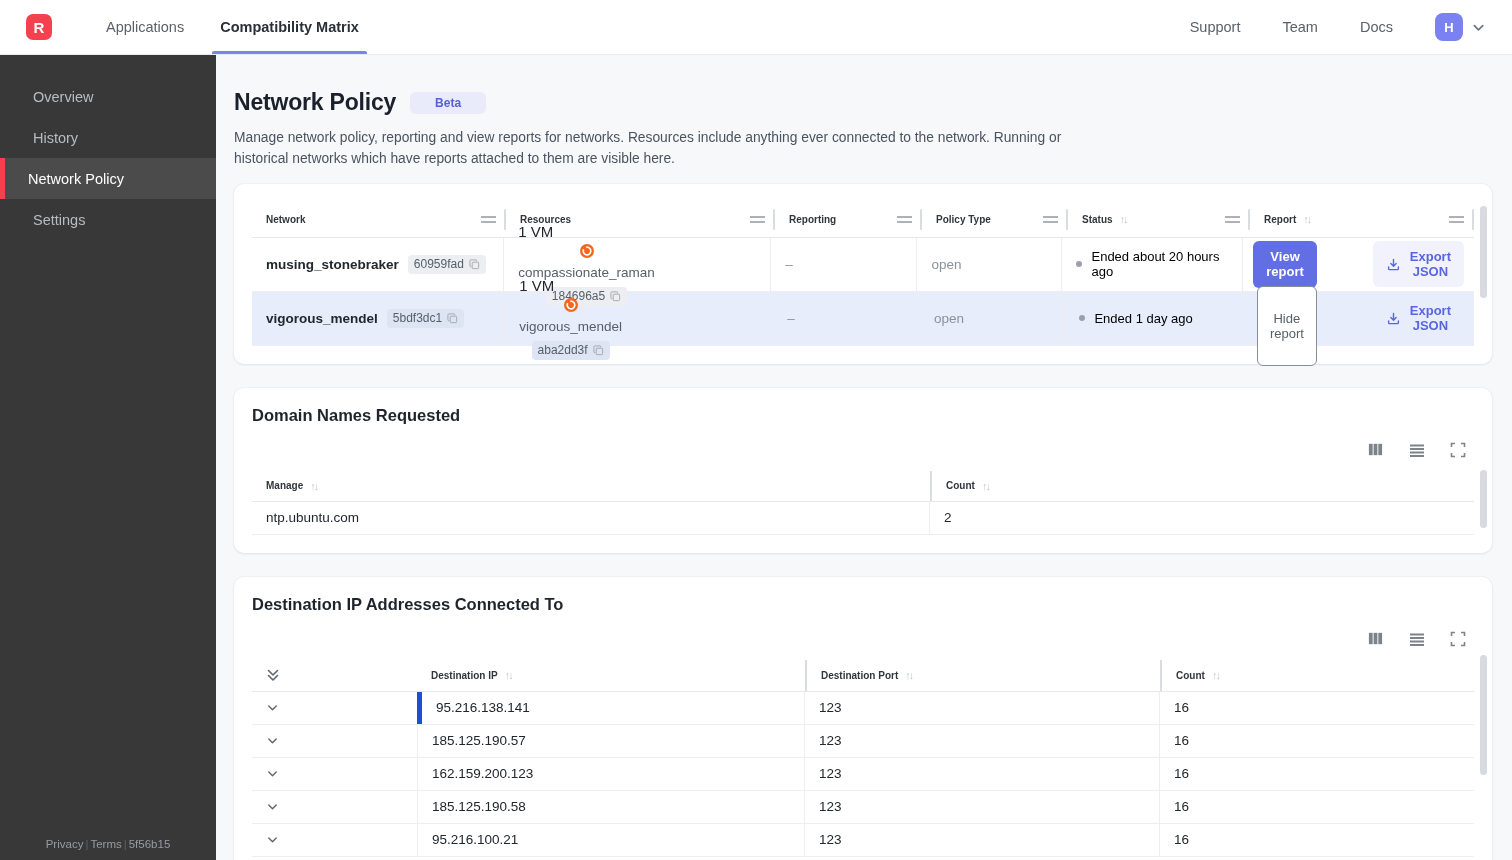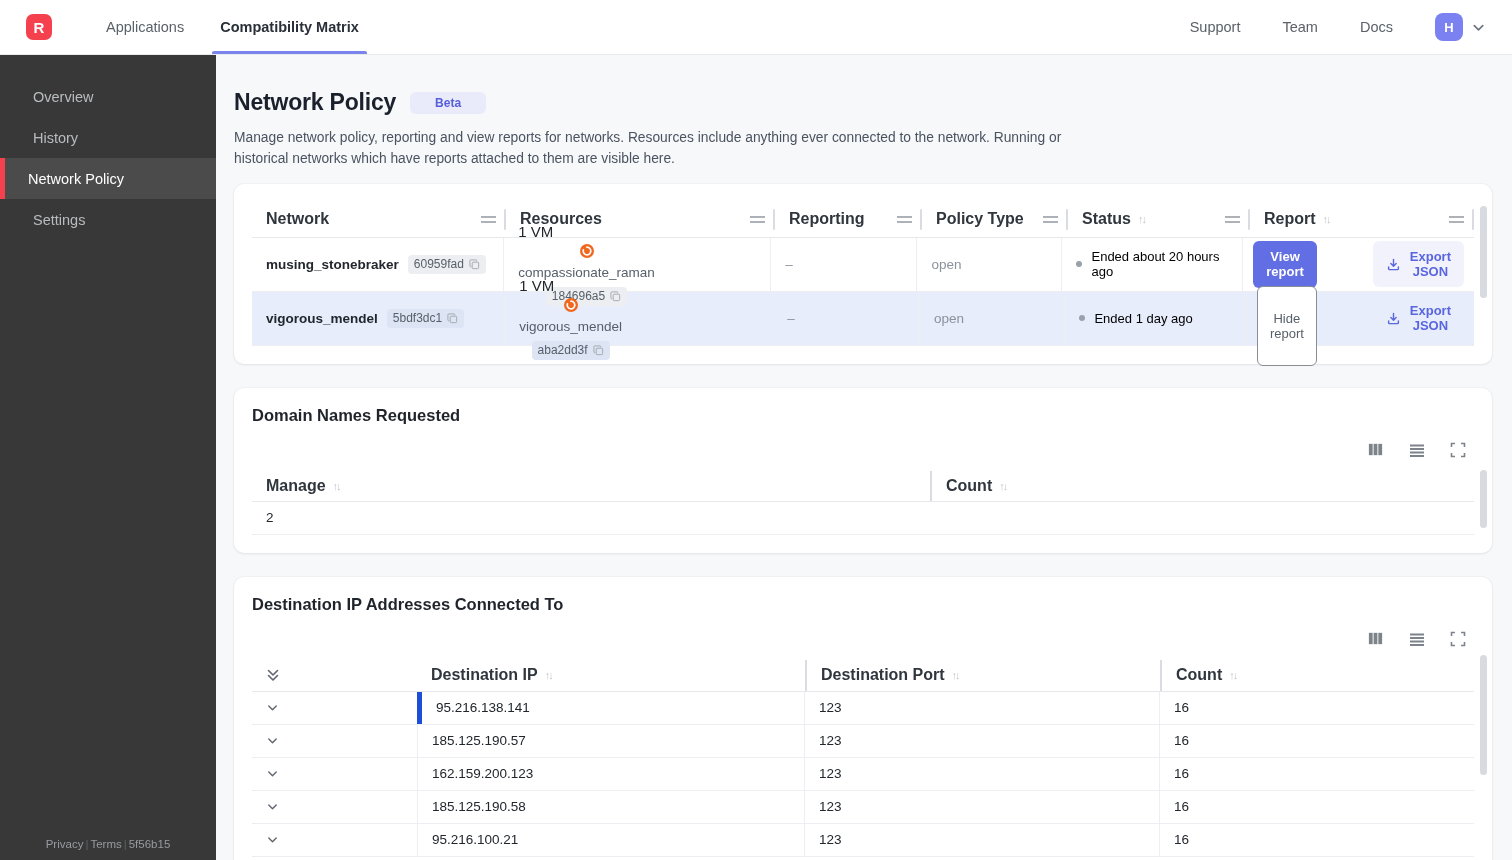--- a/index.html
+++ b/index.html
@@ -49,21 +49,21 @@
   .card-2 { margin-top:24px; }
   .card-3 { margin-top:24px; height:400px; }
   .card-title { font-size:16.5px; font-weight:700; color:#1f242b; }
   .card-toolbar { margin-top:16px; display:flex; justify-content:flex-end; align-items:center; gap:24px; padding-right:8px; }
   .tool-icon { cursor:pointer; display:flex; }
 
   
   .thead { display:flex; align-items:center; border-bottom:1px solid #e6e8eb; }
   .hcell { position:relative; display:flex; align-items:center; gap:7px; padding:0 10px 0 14px; height:100%; }
   .hcell:first-child { padding-left:14px; }
-  .hcell .hlabel { font-size:16px; font-weight:700; color:#30363d; white-space:nowrap; }
+  .hcell .hlabel { font-size:10px; font-weight:700; color:#30363d; white-space:nowrap; }
   .hcell .spacer { flex:1; }
   .hcell::after { content:""; position:absolute; right:0; top:7px; bottom:7px; width:2px; background:#d9dce0; border-radius:1px; }
   .hcell.no-sep::after { display:none; }
   .drag-handle { width:15px; height:7px; border-top:2px solid #adb2b9; border-bottom:2px solid #adb2b9; }
   .sort-icon { font-size:11px; color:#c3c7cd; letter-spacing:-2px; white-space:nowrap; }
 
   .trow { display:flex; align-items:center; border-bottom:1px solid #eceef1; }
   .tcell { height:100%; display:flex; align-items:center; padding:0 10px 0 14px; border-right:1px solid #eceef1;
            font-size:13.5px; color:#22272e; }
   .tcell:last-child { border-right:none;gap:44px; }
@@ -334,20 +334,21 @@
       <div class="hcell d1 no-sep" data-interactable="true" style="padding-left:14px;">
         <span class="hlabel" data-interactable="false">Manage</span>
         <span class="sort-icon" data-interactable="true">↑↓</span>
       </div>
       <div class="hcell d2 no-sep" data-interactable="true" style="border-left:2px solid #d9dce0;">
         <span class="hlabel" data-interactable="false">Count</span>
         <span class="sort-icon" data-interactable="true">↑↓</span>
       </div>
     </div>
     <div class="trow dom-row" data-interactable="true">
+      <div class="tcell d1" data-interactable="false">ntp.ubuntu.com</div>
       <div class="tcell d2" data-interactable="false">2</div>
     </div>
     <div class="vscroll vs-2" data-interactable="true"></div>
   </div>
 
   <div class="card card-3" data-interactable="false">
     <div class="card-title" data-interactable="false">Destination IP Addresses Connected To</div>
     <div class="card-toolbar" data-interactable="false">
       <span class="tool-icon" data-interactable="true">
         <svg width="17" height="17" viewBox="0 0 18 18">

